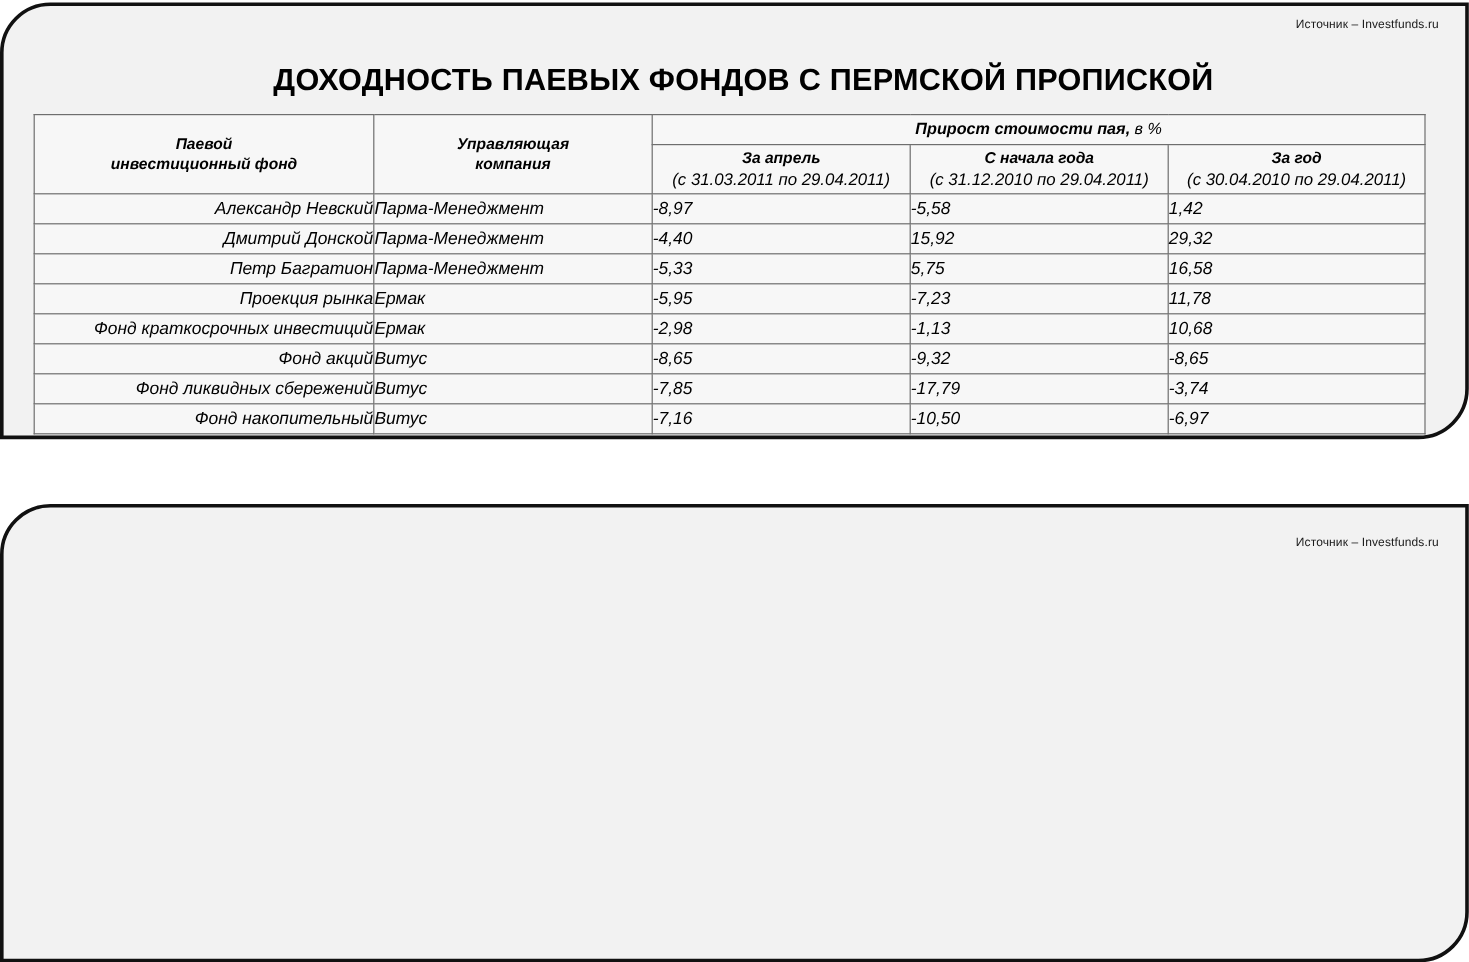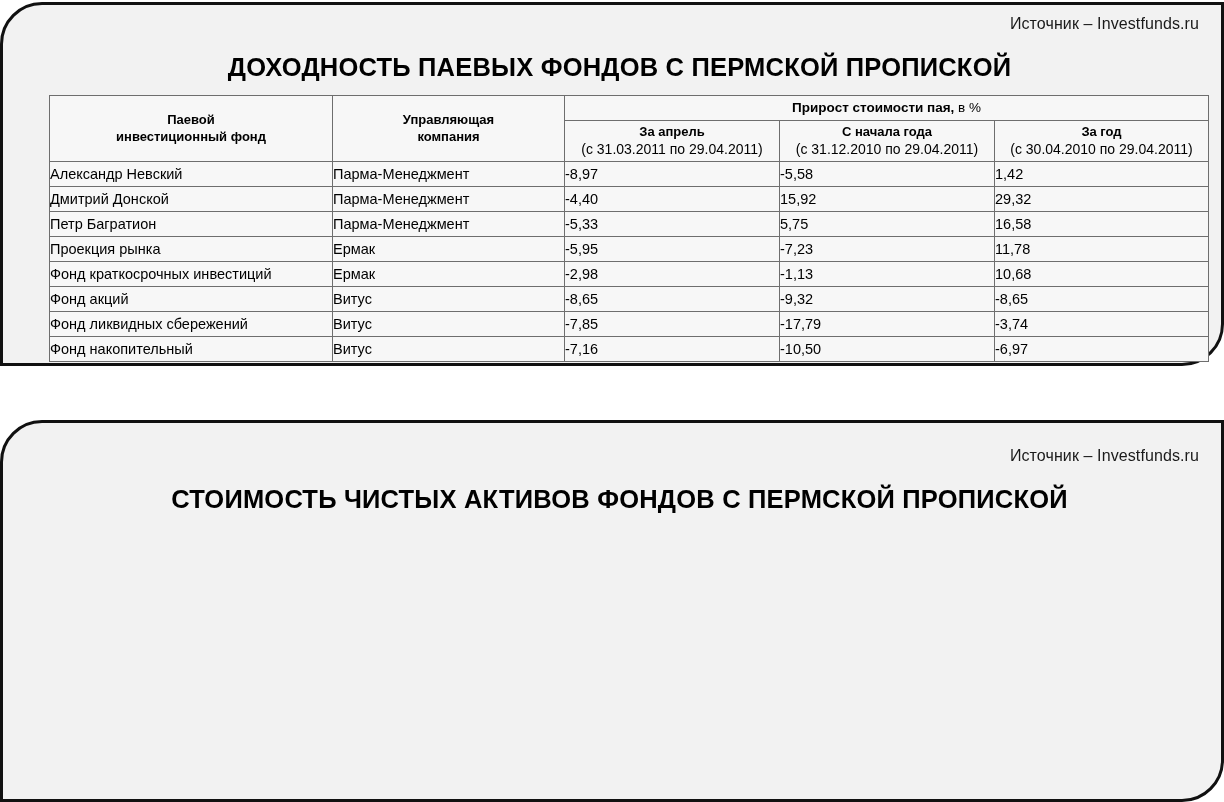--- a/index.html
+++ b/index.html
@@ -38,21 +38,21 @@
     height: 382px;
     border-top-left-radius: 42px;
     border-bottom-right-radius: 42px;
     border-top-right-radius: 0px;
     border-bottom-left-radius: 0px;
   }
 
   .source {
     position: absolute;
     right: 22px;
-    font-size: 16px;
+    font-size: 10px;
     font-family: "Liberation Sans", sans-serif;
     color: #1a1a1a;
     letter-spacing: 0.1px;
     white-space: nowrap;
   }
   .source-1 { top: 10px; }
   .source-2 { top: 24px; }
 
   .panel-title {
     position: absolute;
@@ -95,21 +95,21 @@
     font-size: 13px;
     line-height: 1.28;
     padding: 3px 4px;
   }
   table.grid td {
     font-size: 14.5px;
     vertical-align: middle;
     height: 24px;
   }
   td.name-cell {
-    text-align: left;
+    text-align: right;
     padding-left: 7px;
   }
   td.center-cell {
     text-align: left;
   }
   .sub-note {
     display: block;
     font-weight: normal;
     font-size: 14px;
     line-height: 1.3;
@@ -119,23 +119,24 @@
     font-weight: bold;
     font-size: 13.5px;
   }
   .grp-unit {
     font-weight: normal;
     font-size: 13.5px;
   }
 
   
   #table-returns {
-    left: 46px;
+    left: 25px;
     top: 90px;
     width: 1159px;
+    font-style: italic;
   }
 </style>
 </head>
 <body>
 
 <div class="panel panel-1">
 
   <div class="source source-1">Источник – Investfunds.ru</div>
 
   <div class="panel-title title-1">ДОХОДНОСТЬ ПАЕВЫХ ФОНДОВ С ПЕРМСКОЙ ПРОПИСКОЙ</div>
@@ -236,15 +237,14 @@
         <td class="center-cell">-6,97</td>
       </tr>
     </tbody>
   </table>
 </div>
 
 <div class="panel panel-2">
 
   <div class="source source-2">Источник – Investfunds.ru</div>
 
-  <div class="panel-title title-2">СТОИМОСТЬ ЧИСТЫХ АКТИВОВ ФОНДОВ С ПЕРМСКОЙ ПРОПИСКОЙ</div>
 
 </div>
 
 </body></html>

